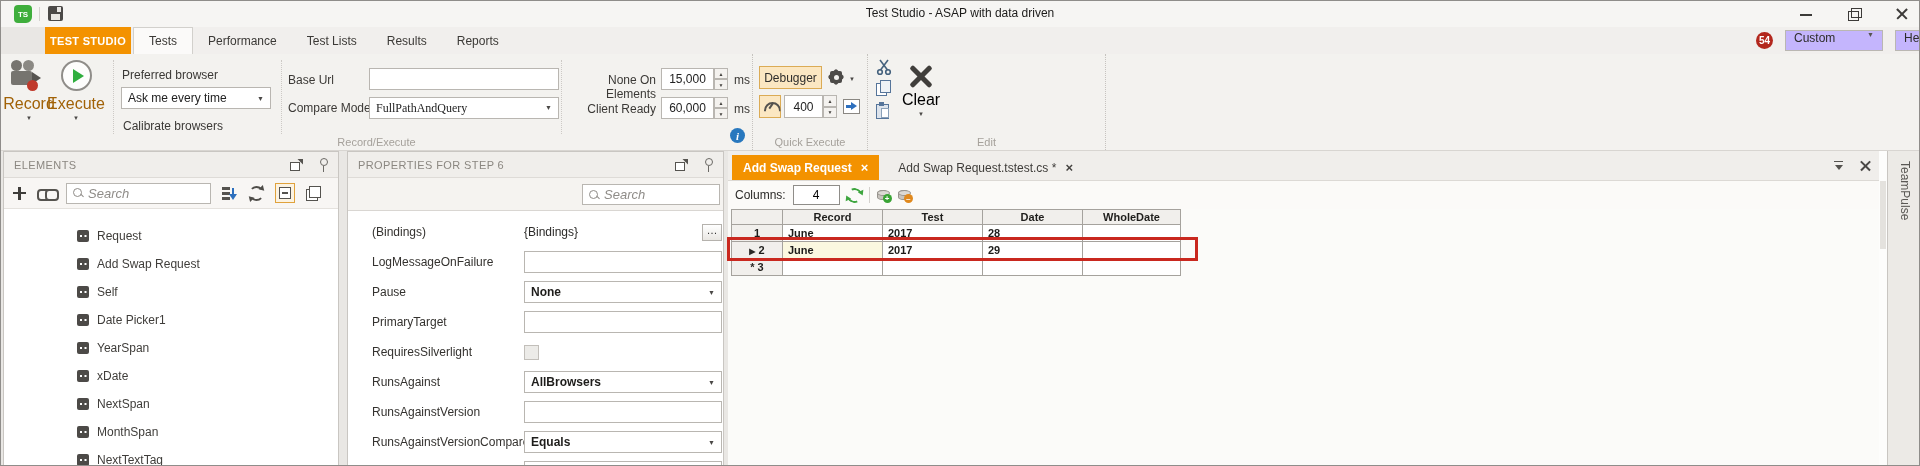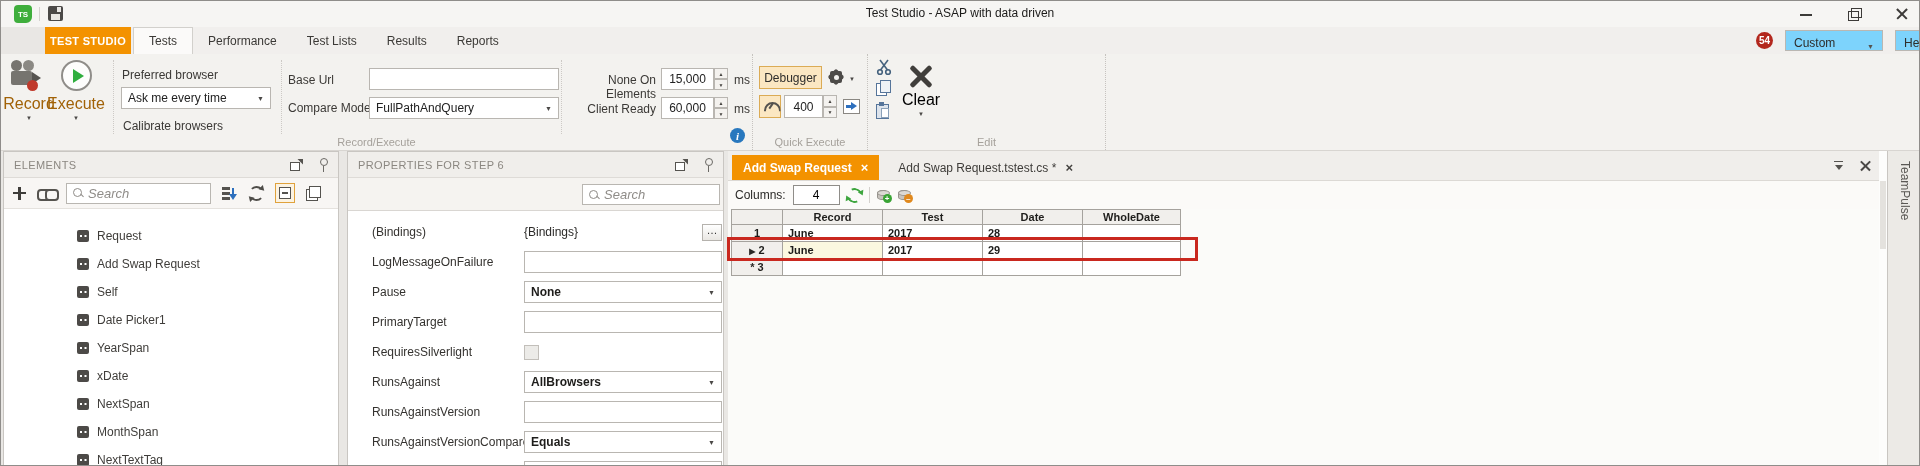--- a/index.html
+++ b/index.html
@@ -30,21 +30,21 @@
   
   .tabrow { position:absolute; left:0; top:26px; width:100%; height:27px; background:#f1efed;margin-left:44px; }
   .apptab { position:absolute; left:0; top:0; width:86px; height:27px; background:#f39200; color:#fff;
             font-size:11px; font-weight:bold; display:flex; align-items:center; justify-content:center; letter-spacing:.3px; cursor:pointer; }
   .rtabs { position:absolute; left:88px; top:0; height:27px; display:flex; }
   .rtab { padding:0 15px; height:27px; display:flex; align-items:center; font-size:12px; color:#3b3936; cursor:pointer; }
   .rtab.active { background:#fbfaf9; border:1px solid #d2d0cc; border-bottom:none; }
   .tabrow-right { position:absolute; right:10px; top:3px; height:21px; display:flex; align-items:center; gap:12px; }
   .badge { width:17px; height:17px; border-radius:50%; background:#b3271d; color:#fff; font-size:10px;
            font-weight:bold; display:flex; align-items:center; justify-content:center; }
-  .mini-select { height:21px; border:1px solid #bab7b2; background:#7dd3fc; display:flex; align-items:flex-end;
+  .mini-select { height:21px; border:1px solid #bab7b2; background:#c4b5fd; display:flex; align-items:flex-start;
                  padding:0 8px; font-size:12px; color:#2e2d2b; cursor:pointer; }
   .mini-select .caret { margin-left:auto; font-size:7px; color:#55534f; padding-left:10px; }
   .w-custom { width:98px; } .w-help { width:58px; }
 
   
   .ribbon { position:absolute; left:0; top:53px; width:100%; height:97px; background:#f3f2ef; border-bottom:1px solid #d8d5d1; }
   .rgroup { position:absolute; top:0; height:96px; border-right:1px dotted #c6c3bf; }
   .rgroup-label { position:absolute; bottom:2px; left:0; width:100%; text-align:center; font-size:11px; color:#a5a19b; }
   .g1 { left:0; width:752px; } .g2 { left:752px; width:115px; } .g3 { left:867px; width:238px; }
   .insep { position:absolute; top:6px; bottom:16px; border-left:1px dotted #cdcac6; }
@@ -307,21 +307,21 @@
       <div class="rb-select" style="left:120px; top:33px; width:150px;">
         <span>Ask me every time</span>
         <span class="caret">▼</span>
       </div>
       <div class="rb-label link-label" style="left:122px; top:65px;">Calibrate browsers</div>
       <div class="insep" style="left:280px;"></div>
 
       <div class="rb-label" style="left:287px; top:19px;">Base Url</div>
       <input class="rb-input" style="left: 368px; top: 14px; width: 190px;" value="">
       <div class="rb-label" style="left:287px; top:47px;">Compare Mode</div>
-      <div class="rb-select" style="left:368px; top:43px; width:190px;">
+      <div class="rb-select" style="left:368px; top:43px; width:190px;font-family:Liberation Serif, serif;">
         <span>FullPathAndQuery</span>
         <span class="caret">▼</span>
       </div>
       <div class="insep" style="left:560px;"></div>
 
       <div class="rb-label" style="left:566px; top:19px; width:89px; text-align:right;">None On Elements</div>
       <input class="rb-input num-input" style="left: 660px; top: 14px; width: 53px;" value="15,000">
       <div class="spinner" style="left:713px; top:14px;">
         <span>▲</span>
         <span>▼</span>

